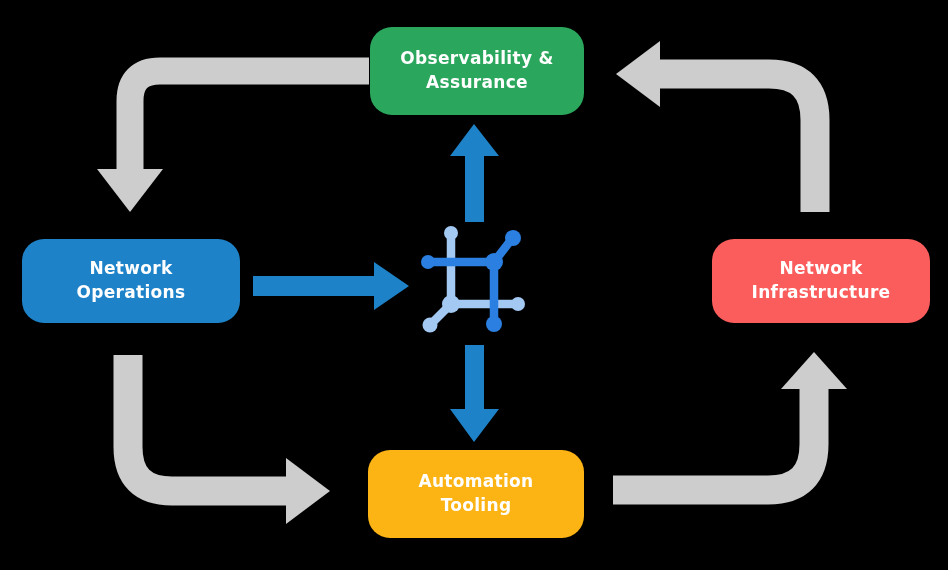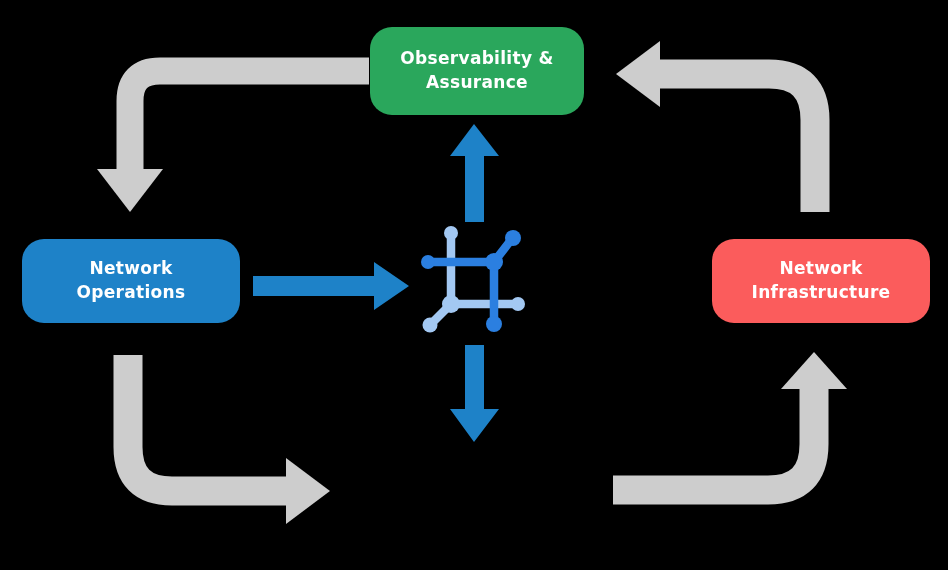--- a/index.html
+++ b/index.html
@@ -67,20 +67,24 @@
   <div class="node" id="node-operations" style="background: rgb(30, 130, 200);">
     <span>Network
 Operations</span>
   </div>
 
   <div class="node" id="node-infrastructure" style="background: rgb(251, 92, 92);">
     <span>Network
 Infrastructure</span>
   </div>
 
+  <div class="node" id="node-automation" style="background: rgb(252, 180, 20);">
+    <span>Automation
+Tooling</span>
+  </div>
 
   <svg id="center-icon" width="120" height="120" viewBox="0 0 120 120">
 
     <g stroke="#A3C8F2" stroke-width="8.5" stroke-linecap="round" fill="none">
       <line x1="36" y1="14" x2="36" y2="84" stroke="#A3C8F2"></line>
       <line x1="36" y1="84" x2="102" y2="84" stroke="#A3C8F2"></line>
       <line x1="36" y1="84" x2="17" y2="103" stroke="#A3C8F2"></line>
     </g>
     <g fill="#A3C8F2">
       <circle cx="36" cy="13" r="7" fill="#A3C8F2"></circle>

